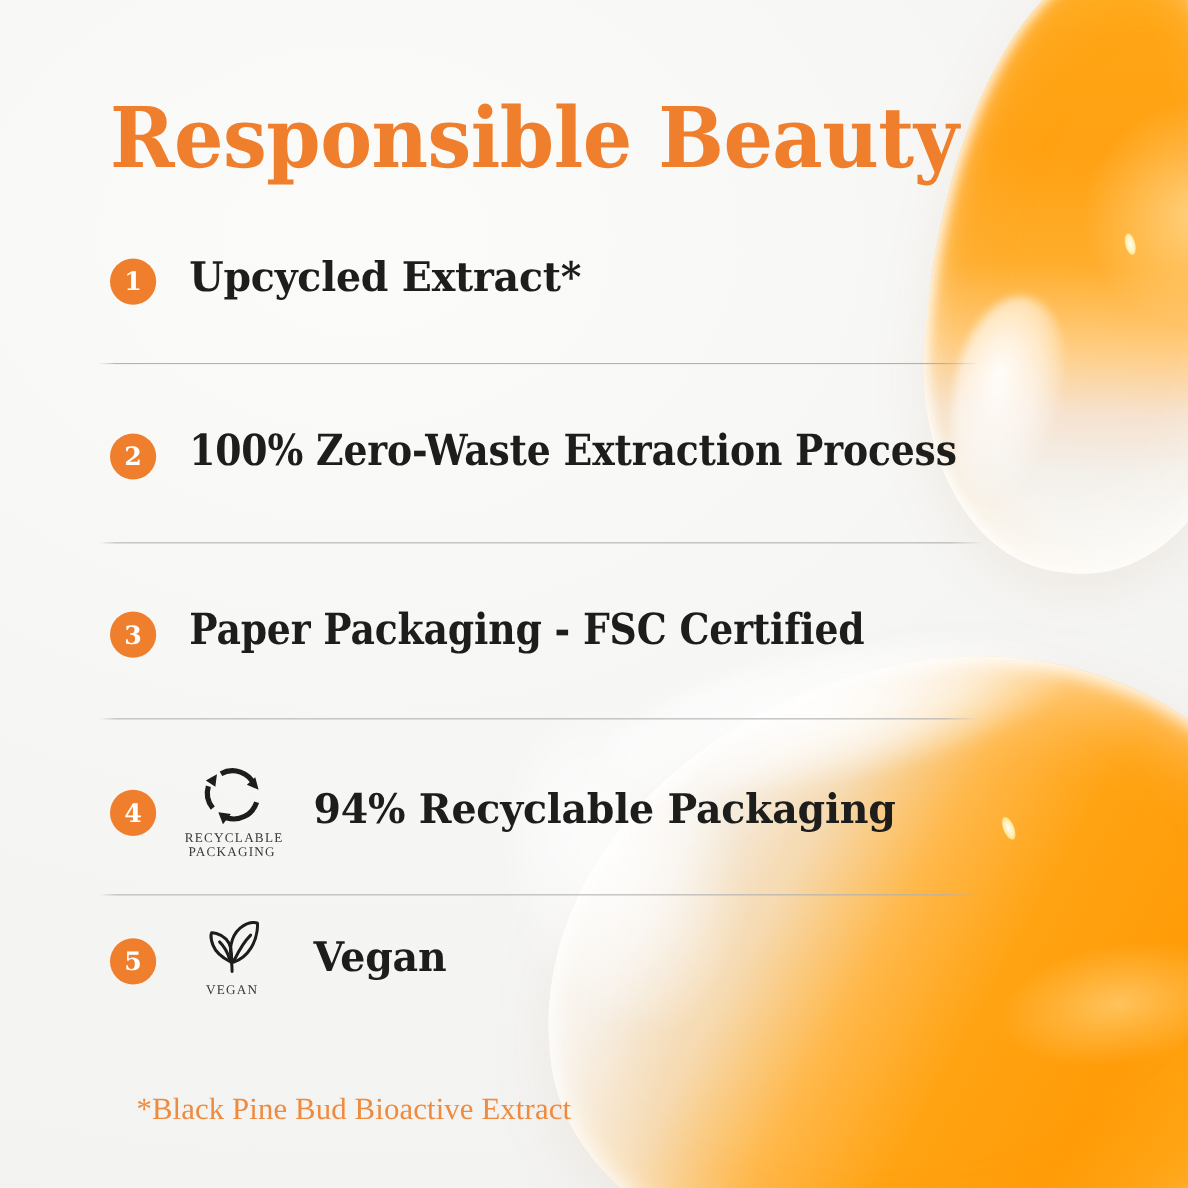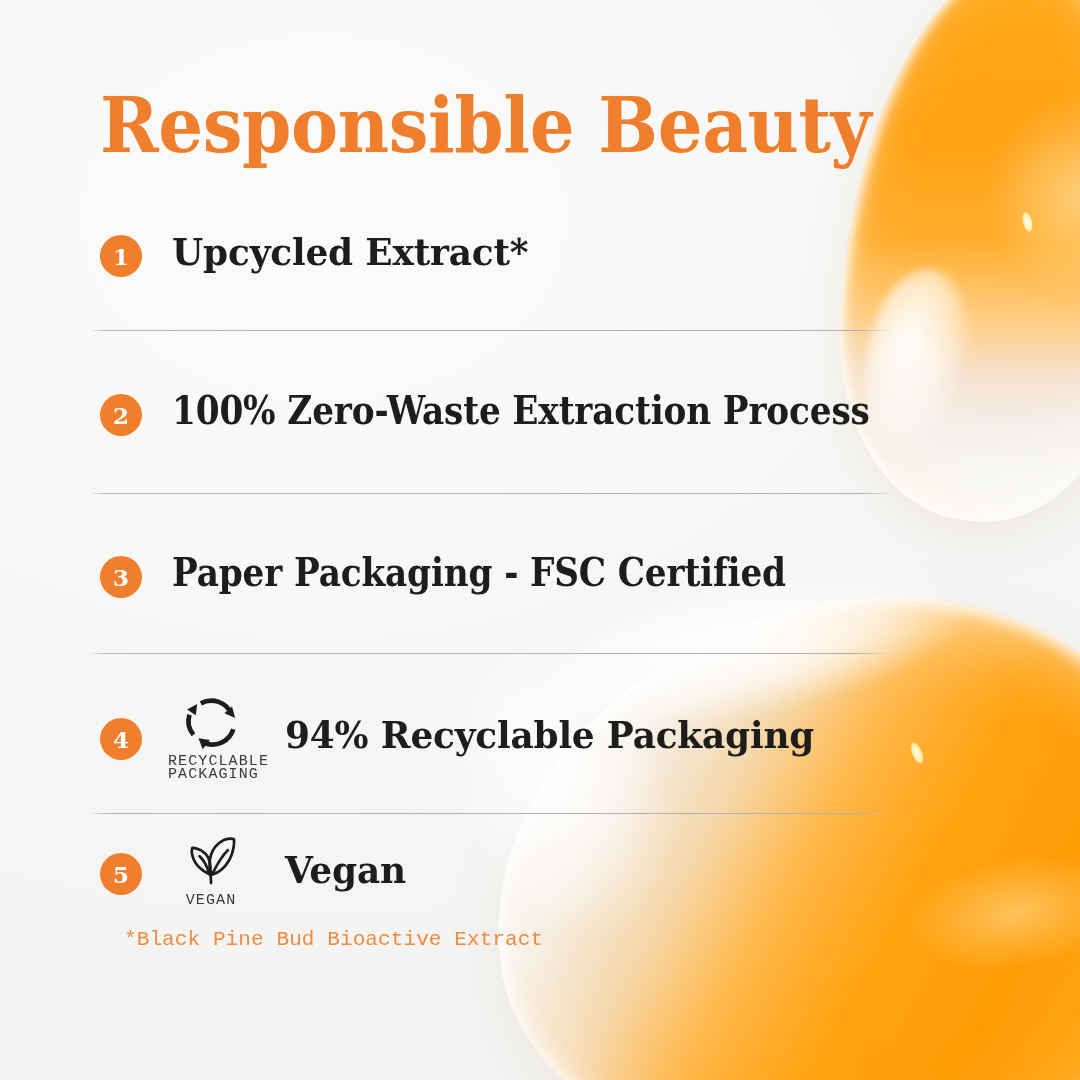--- a/index.html
+++ b/index.html
@@ -245,35 +245,35 @@
     width: 86px;
     text-align: center;
     color: #2b2b2b;
   }
   .cert-icon {
     display: block;
     margin: 0 auto;
   }
   .cert-caption {
     display: block;
-    font-family: Liberation Mono, monospace;
-    font-size: 15px;
+    font-family: Liberation Serif, serif;
+    font-size: 12px;
     line-height: 13px;
     letter-spacing: 1.1px;
     color: #3a3a38;
     white-space: pre-line;
     margin-top: 4px;
   }
 
   #footnote {
     position: absolute;
     left: 124px;
-    top: 927px;
-    font-family: Liberation Mono, monospace;
-    font-size: 21px;
+    top: 996px;
+    font-family: Liberation Serif, serif;
+    font-size: 28px;
     line-height: 26px;
     color: #ef8b3f;
     letter-spacing: 0.1px;
     white-space: nowrap;
   }
 </style>
 </head>
 <body>
 
 <div id="stage">

